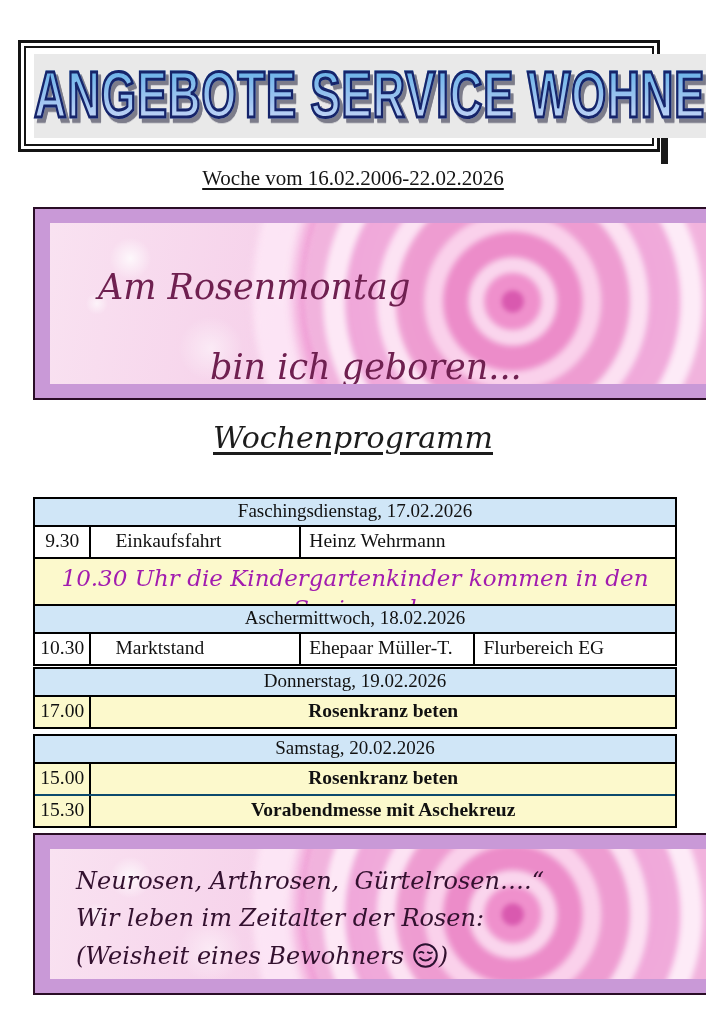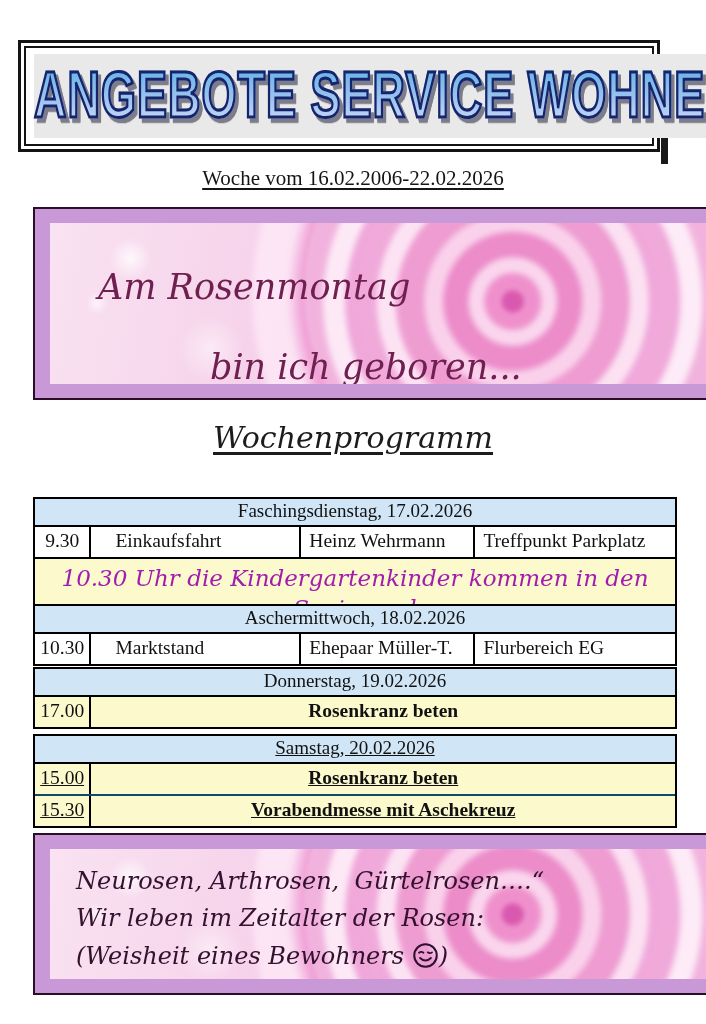--- a/index.html
+++ b/index.html
@@ -85,21 +85,21 @@
   .program-heading span { text-decoration:underline; text-underline-offset:4px; }
 
   
   .sched-block {
     position:absolute; left:33px; width:644px; box-sizing:border-box;
     border:2px solid #000; background:#fff;
   }
   #sched-1 { top:471px;margin-top:26px; }
   #sched-2 { top:604px; }
   #sched-3 { top:667px; }
-  #sched-4 { top:734px;text-decoration:underline; }
+  #sched-4 { top:734px; }
   .day-header {
     background:#d0e6f7; text-align:center; font-size:19px;
     padding:1px 0 3px; border-bottom:2px solid #000;
   }
   .sched-row { display:flex; font-size:19.5px; background:#fff; }
   .cell { padding:3px 8px 5px; box-sizing:border-box; }
   .cell.time { width:8.5%; text-align:center; padding-left:2px; padding-right:2px; }
   .cell.activity { width:32.8%; border-left:2px solid #000;padding-left:24px; }
   .cell.person { width:27.2%; border-left:2px solid #000; }
   .cell.location { width:31.5%; border-left:2px solid #000; }
@@ -148,21 +148,20 @@
   <div class="program-heading">
     <span>Wochenprogramm</span>
   </div>
 
   <div class="sched-block" id="sched-1">
     <div class="day-header">Faschingsdienstag, 17.02.2026</div>
     <div class="sched-row">
       <div class="cell time">9.30</div>
       <div class="cell activity">Einkaufsfahrt</div>
       <div class="cell person">Heinz Wehrmann</div>
-      <div class="cell location">Treffpunkt Parkplatz</div>
     </div>
     <div class="note-row">
       <div>10.30 Uhr die Kindergartenkinder kommen in den Speisesaal</div>
       <div>und bringen einen närrischen Gruß</div>
     </div>
   </div>
 
   <div class="sched-block" id="sched-2">
     <div class="day-header">Aschermittwoch, 18.02.2026</div>
     <div class="sched-row">

